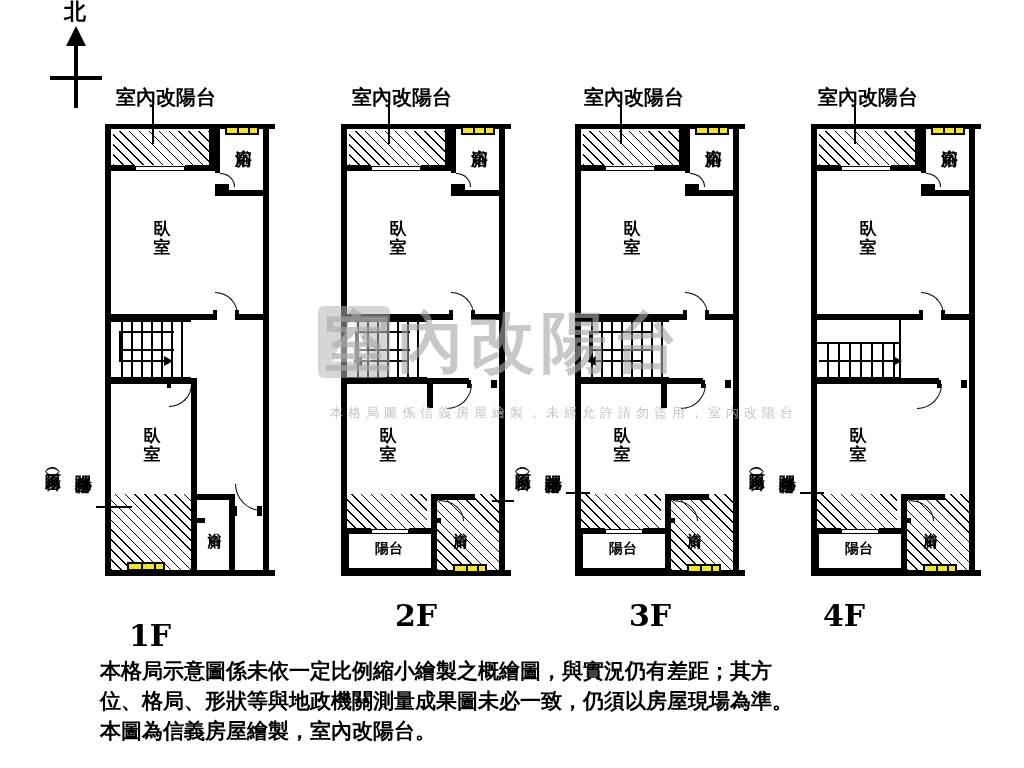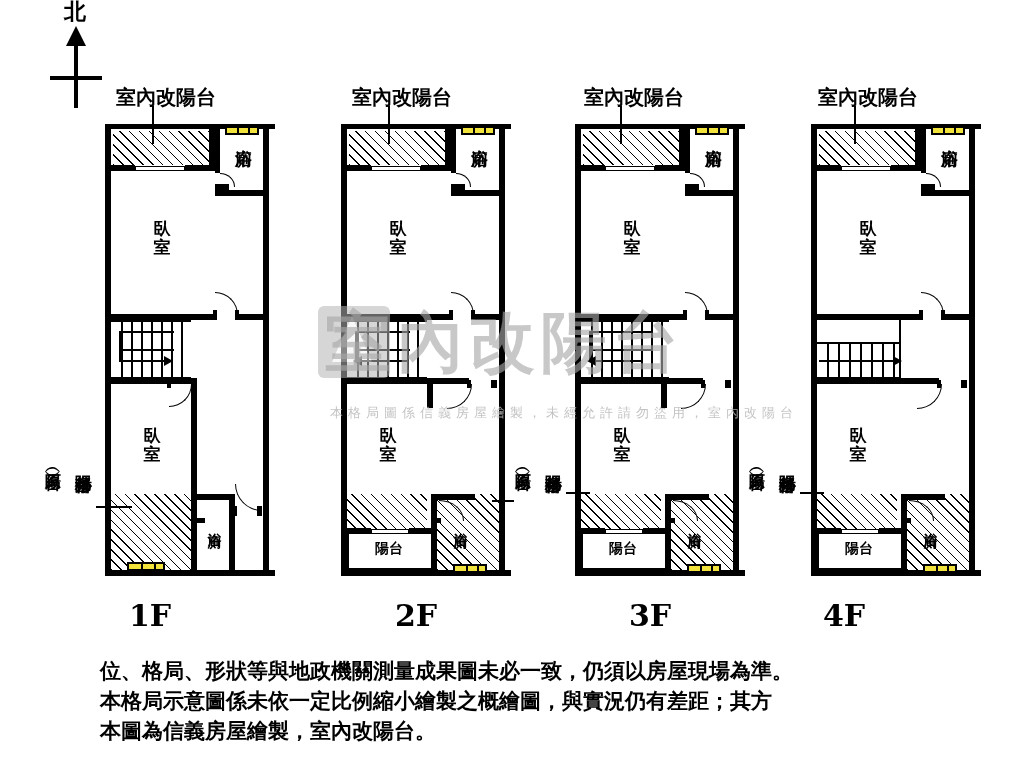--- a/index.html
+++ b/index.html
@@ -242,21 +242,21 @@
     <div class="wall" style="left:86px;top:370px;width:6px;height:76px;"></div>
     <div class="wall" style="left:86px;top:370px;width:44px;height:6px;"></div>
     <div class="wall" style="left:124px;top:370px;width:6px;height:76px;"></div>
     <div class="wall" style="left:86px;top:394px;width:14px;height:5px;"></div>
     <div class="rlabel vert small" style="left:98px;top:398px;width:20px;">浴廁</div>
 
     <div class="swing q3" style="left:130px;top:360px;width:26px;height:26px;"></div>
     <div class="doorleaf" style="left:128px;top:382px;width:4px;height:10px;"></div>
     <div class="doorleaf" style="left:152px;top:382px;width:5px;height:10px;"></div>
   </div>
-  <div class="floor-label" style="left:110px;">1F</div>
+  <div class="floor-label" style="left:110px;margin-top:20px;">1F</div>
 
   <div class="plan" id="plan-2f" style="left:341px;">
     <div class="wall" style="left:0;top:0;width:170px;height:5px;"></div>
     <div class="wall" style="left:0;top:0;width:6px;height:452px;"></div>
     <div class="wall" style="left:158px;top:0;width:6px;height:452px;"></div>
     <div class="wall" style="left:0;top:446px;width:170px;height:6px;"></div>
 
     <div class="hatch" style="left:8px;top:7px;width:98px;height:34px;"></div>
     <div class="wall" style="left:6px;top:41px;width:24px;height:6px;"></div>
     <div class="slidewin" style="left:30px;top:42px;width:50px;height:5px;"></div>
@@ -474,18 +474,18 @@
     <div class="swing q2" style="left:98px;top:376px;width:24px;height:20px;"></div>
     <div class="rlabel vert small" style="left:108px;top:398px;width:20px;">浴廁</div>
     <div class="win" style="left:112px;top:440px;width:34px;height:9px;">
       <div class="win-div" style="left:11px;top:0;width:2px;height:100%;"></div>
       <div class="win-div" style="left:22px;top:0;width:2px;height:100%;"></div>
     </div>
   </div>
   <div class="floor-label" style="left:804px;">4F</div>
 
   <div id="disclaimer">
+    <div>本格局示意圖係未依一定比例縮小繪製之概繪圖，與實況仍有差距；其方</div>
     <div>位、格局、形狀等與地政機關測量成果圖未必一致，仍須以房屋現場為準。</div>
-    <div>本格局示意圖係未依一定比例縮小繪製之概繪圖，與實況仍有差距；其方</div>
     <div>本圖為信義房屋繪製，室內改陽台。</div>
   </div>
 
 </div>
 
 </body></html>

